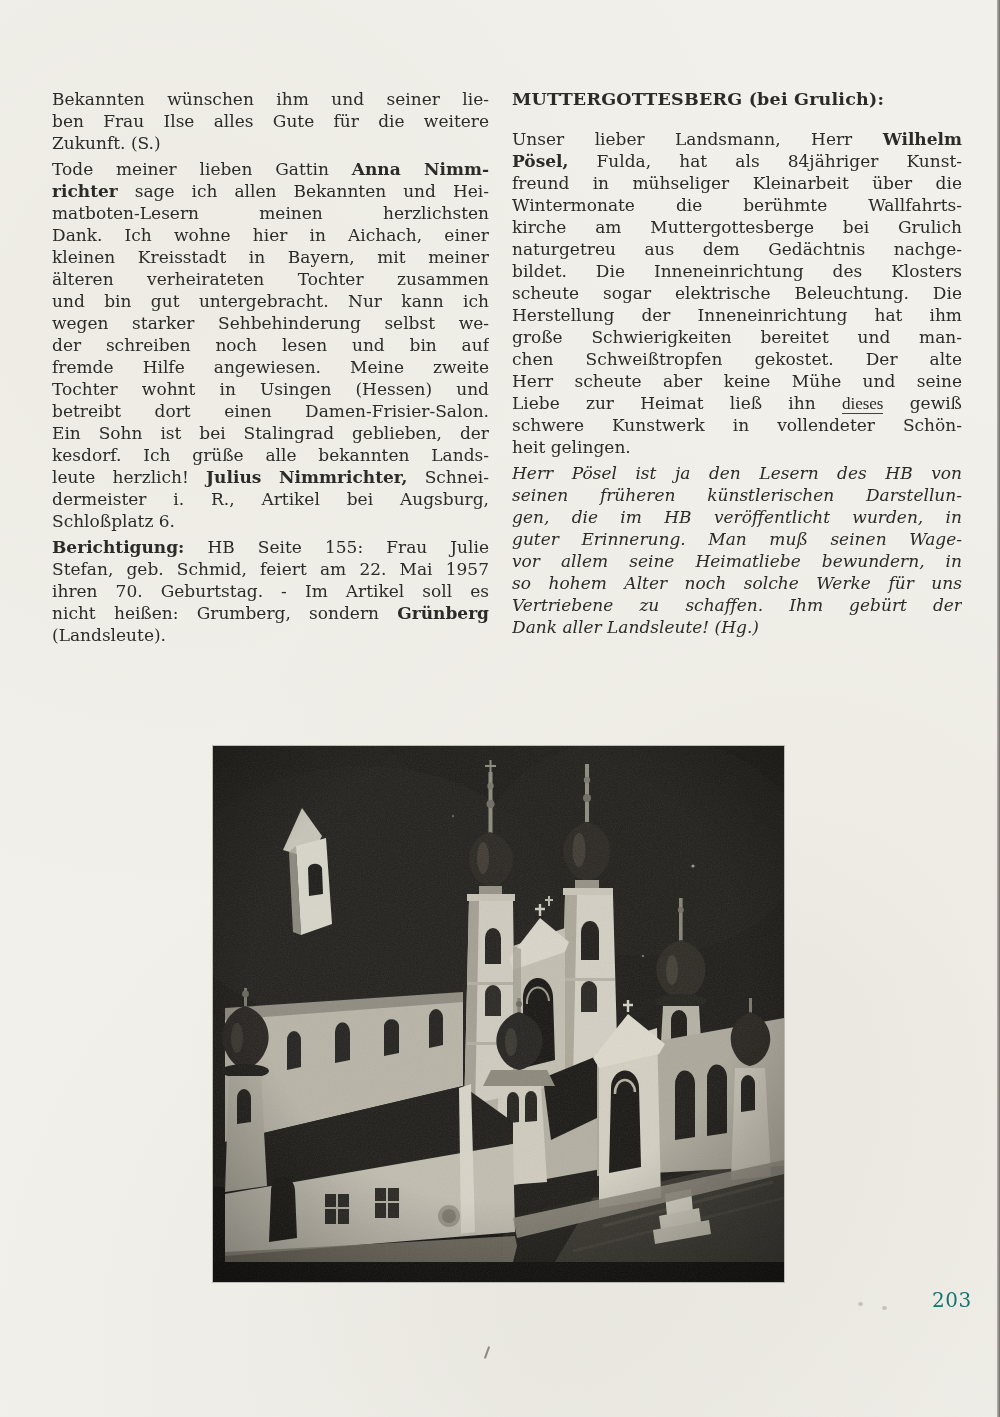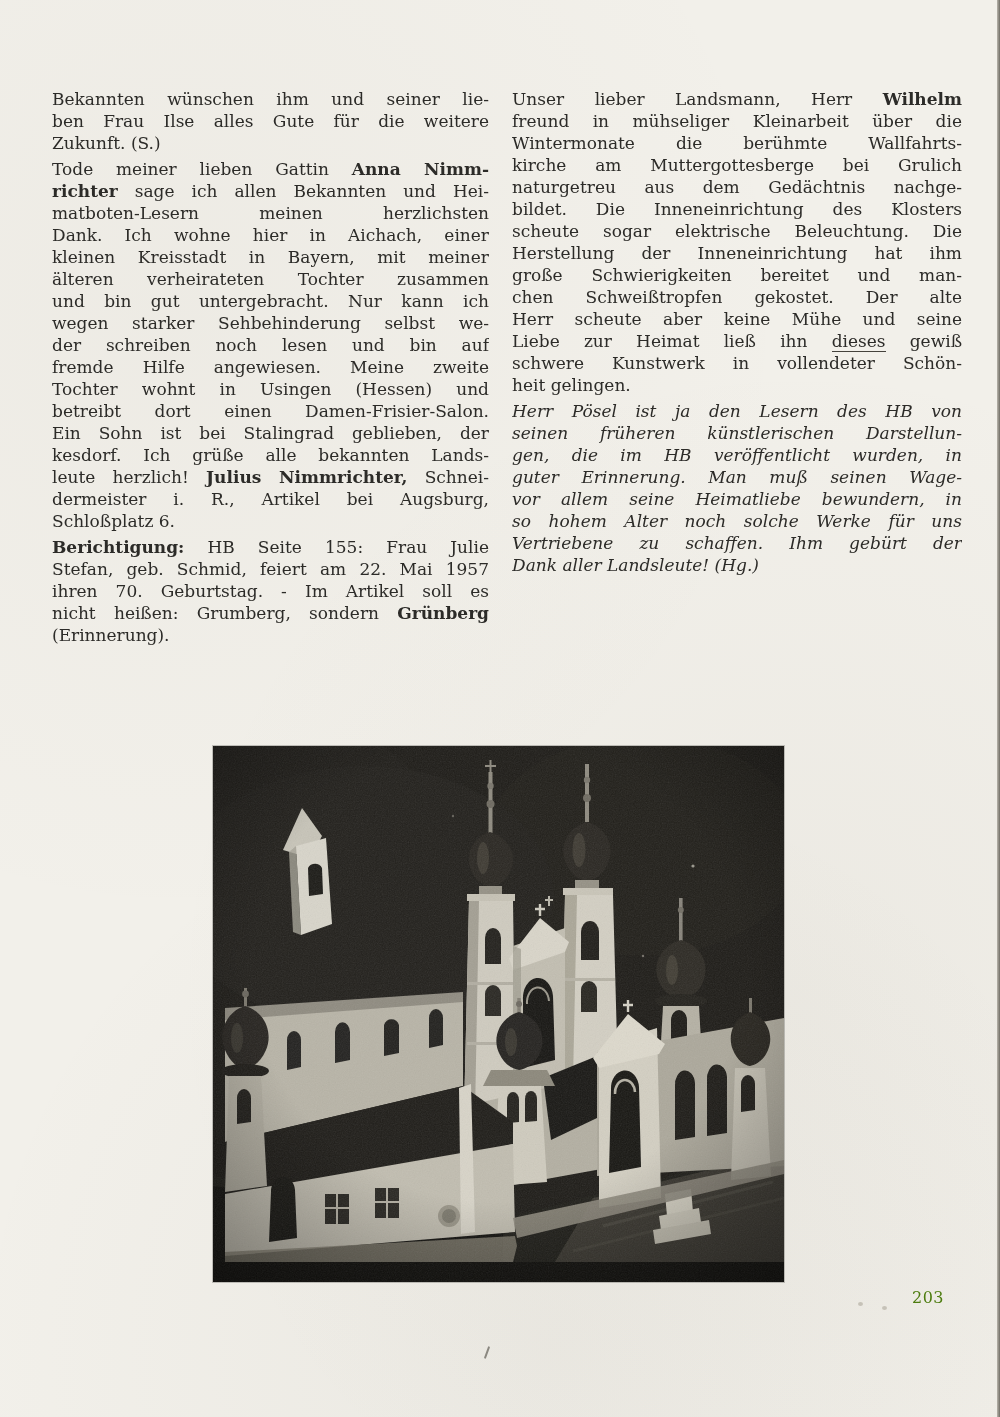--- a/index.html
+++ b/index.html
@@ -17,28 +17,28 @@
   .col-left{left:52px;top:88px;width:437px;}
   .col-right{left:512px;top:88px;width:450px;}
   .para{margin:0 0 4px 0;}
   .ln{
     height:22px;line-height:22px;font-size:17px;
     text-align:justify;text-align-last:justify;
     overflow:hidden;white-space:normal;
   }
   .ln.last{text-align-last:left;}
   .ln .b{font-weight:700;}
-  .ln .u{border-bottom:2px solid #45423c;}
+  .ln .u{border-bottom:2px solid #45423c;font-family:Liberation Serif, serif;}
   .heading{font-weight:700;font-size:17.5px;letter-spacing:.2px;margin-bottom:18px;}
   .photo{
     position:absolute;left:213px;top:746px;width:571px;height:536px;
     box-shadow:0 0 0 1px rgba(40,38,34,.25);
   }
   .pageno{
-    position:absolute;left:912px;top:1288px;font-size:16px;letter-spacing:.5px;color:#4d7c0f;
+    position:absolute;left:932px;top:1288px;font-size:20px;letter-spacing:.5px;color:#0f766e;
   }
   .scan-edge{
     position:absolute;left:997px;top:0;width:3px;height:1417px;
     background:linear-gradient(to right,#b9b5ac,#6f6c64);
   }
   .stray{
     position:absolute;left:486px;top:1346px;width:2px;height:13px;
     background:#8b8880;transform:rotate(20deg);border-radius:2px;
   }
   .speck{position:absolute;width:5px;height:4px;border-radius:50%;background:#c6c2b8;}
@@ -71,27 +71,29 @@
     <div class="ln"><span>kesdorf. Ich grüße alle bekannten Lands-</span></div>
     <div class="ln"><span>leute herzlich! </span><span class="b">Julius Nimmrichter,</span><span> Schnei-</span></div>
     <div class="ln"><span>dermeister i. R., Artikel bei Augsburg,</span></div>
     <div class="ln last"><span>Schloßplatz 6.</span></div>
   </div>
   <div class="para">
     <div class="ln"><span class="b">Berichtigung:</span><span> HB Seite 155: Frau Julie</span></div>
     <div class="ln"><span>Stefan, geb. Schmid, feiert am 22. Mai 1957</span></div>
     <div class="ln"><span>ihren 70. Geburtstag. - Im Artikel soll es</span></div>
     <div class="ln"><span>nicht heißen: Grumberg, sondern </span><span class="b">Grünberg</span></div>
-    <div class="ln last"><span>(Erinnerung).</span></div>
+    <div class="ln last"><span>(Landsleute).</span></div>
   </div>
 </div>
 
 <div class="col col-right">
+  <div class="ln last heading"><span class="b">MUTTERGOTTESBERG (bei Grulich):</span></div>
   <div class="para">
     <div class="ln"><span>Unser lieber Landsmann, Herr </span><span class="b">Wilhelm</span></div>
+    <div class="ln"><span class="b">Pösel,</span><span> Fulda, hat als 84jähriger Kunst-</span></div>
     <div class="ln"><span>freund in mühseliger Kleinarbeit über die</span></div>
     <div class="ln"><span>Wintermonate die berühmte Wallfahrts-</span></div>
     <div class="ln"><span>kirche am Muttergottesberge bei Grulich</span></div>
     <div class="ln"><span>naturgetreu aus dem Gedächtnis nachge-</span></div>
     <div class="ln"><span>bildet. Die Inneneinrichtung des Klosters</span></div>
     <div class="ln"><span>scheute sogar elektrische Beleuchtung. Die</span></div>
     <div class="ln"><span>Herstellung der Inneneinrichtung hat ihm</span></div>
     <div class="ln"><span>große Schwierigkeiten bereitet und man-</span></div>
     <div class="ln"><span>chen Schweißtropfen gekostet. Der alte</span></div>
     <div class="ln"><span>Herr scheute aber keine Mühe und seine</span></div>

